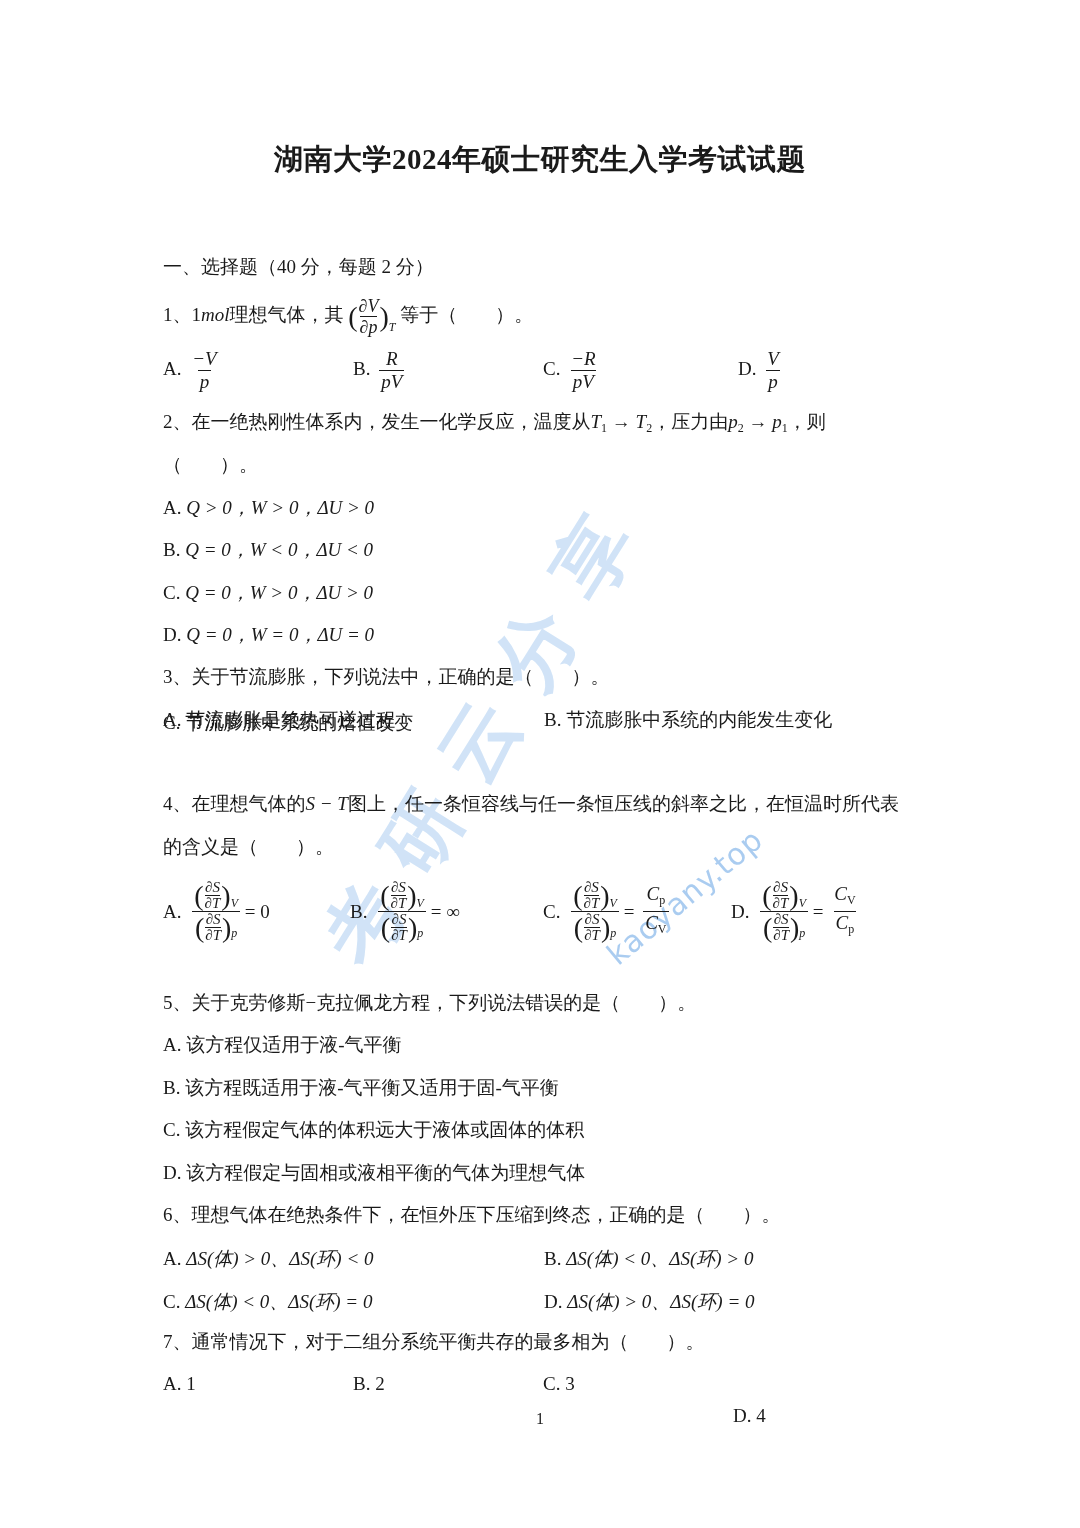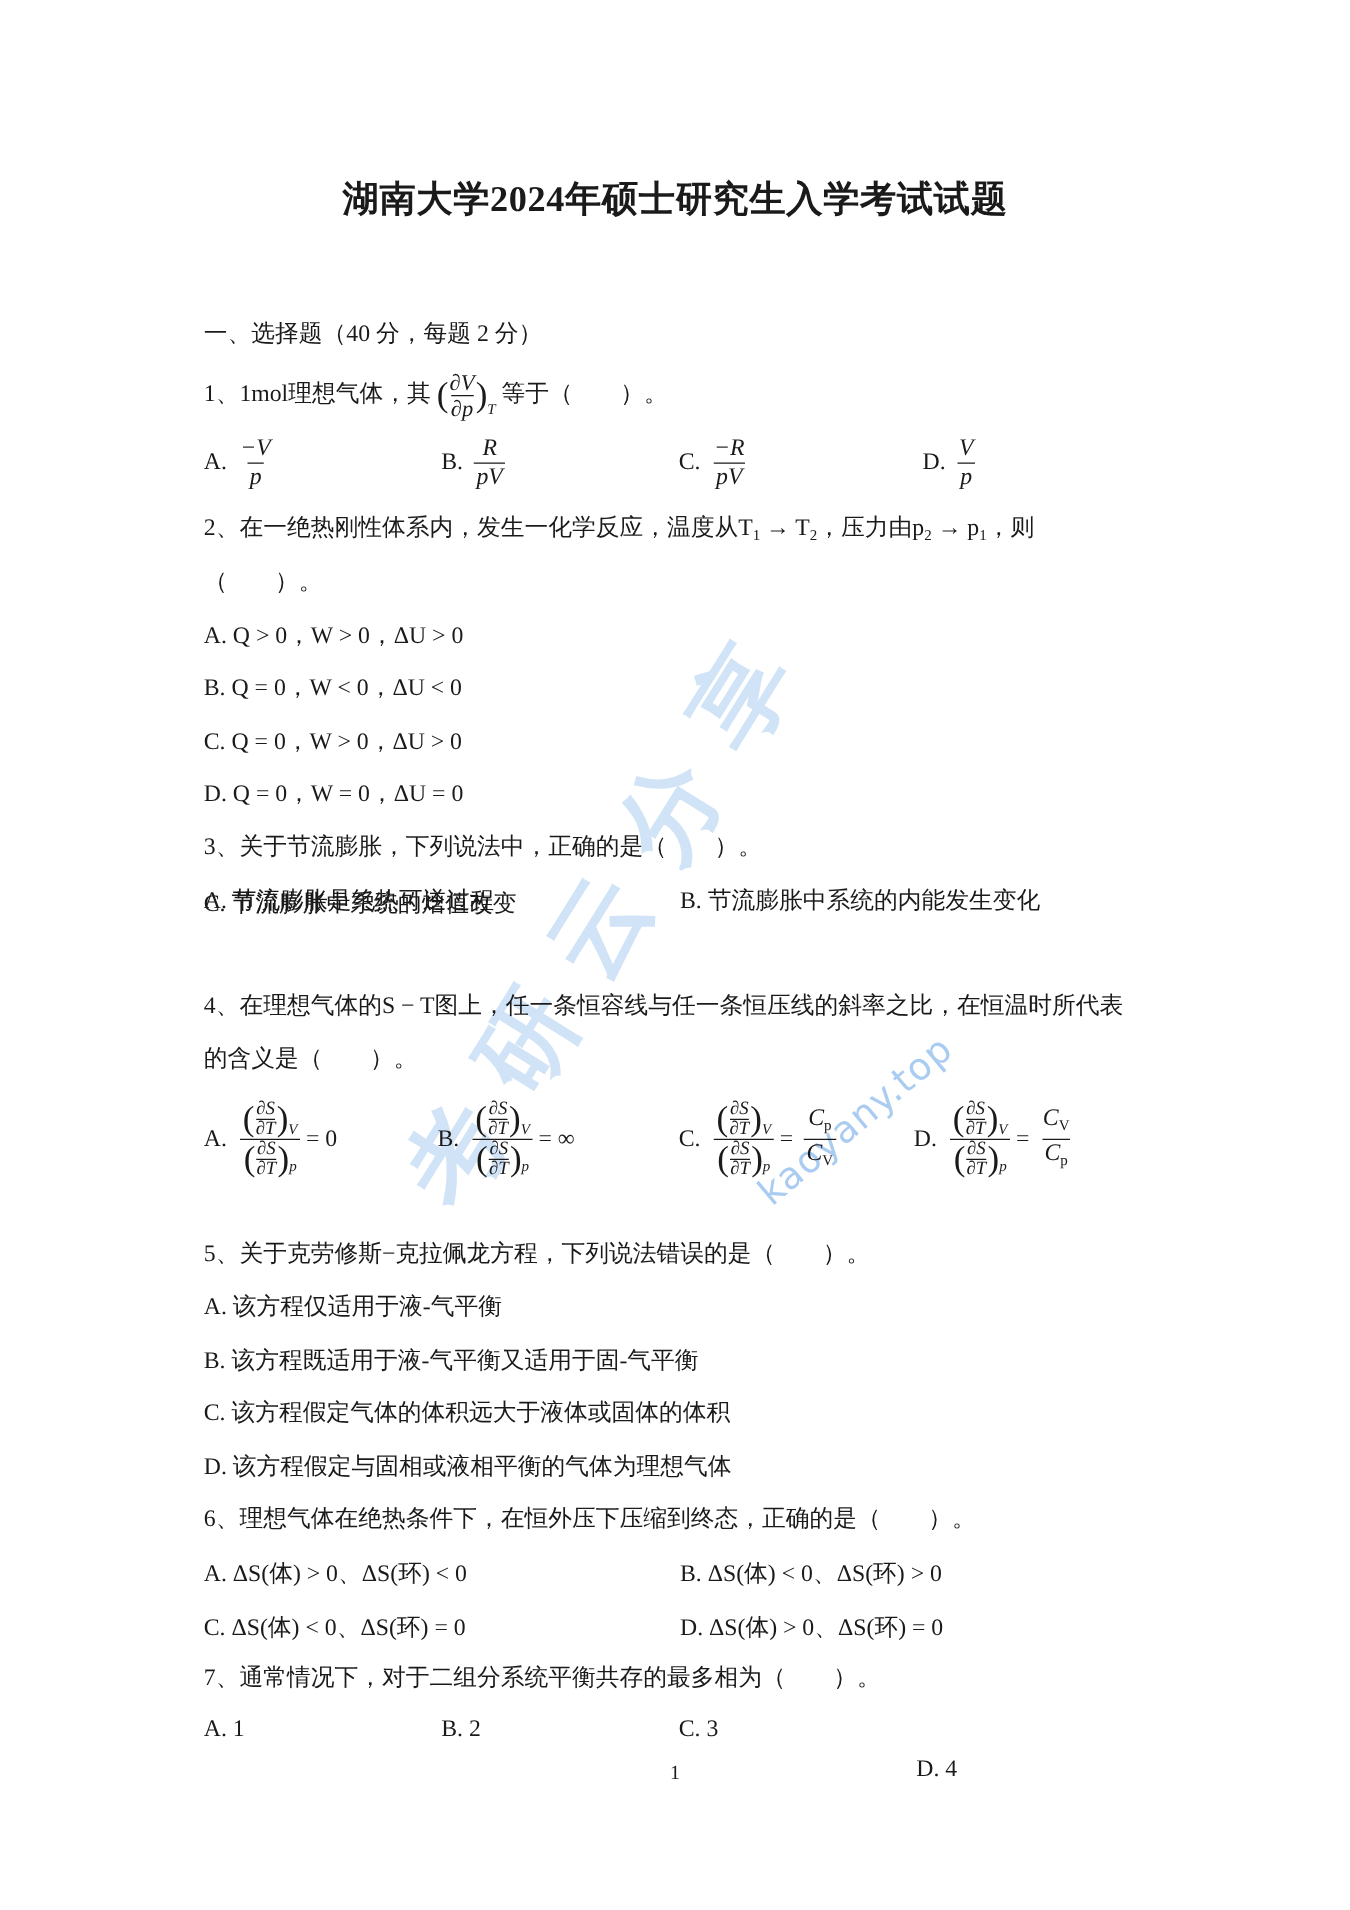--- a/index.html
+++ b/index.html
@@ -4,21 +4,21 @@
 <style>
   html, body { margin:0; padding:0; background:#ffffff; }
   body { width:1080px; height:1528px; position:relative; overflow:hidden;
          font-family:"Liberation Serif","DejaVu Serif",serif; color:#1a1a1a; }
   .page { position:absolute; left:0; top:0; width:1080px; height:1528px; }
   .title { position:absolute; left:0; width:1080px; text-align:center; font-weight:bold; font-size:29px; letter-spacing:0.5px; }
   .t1 { top:140px; }
   .t2 { top:197px; }
   .line { position:absolute; left:163px; font-size:19px; white-space:nowrap; }
   .opt { position:absolute; font-size:19px; white-space:nowrap; }
-  .i { }
+  .i { font-style:italic; }
   .sub { font-size:12px; vertical-align:-4px; font-style:normal; }
   .frac { display:inline-flex; flex-direction:column; align-items:center; vertical-align:middle; margin:0 4px; font-style:italic; }
   .frac .num { padding:0 2px; line-height:22px; }
   .frac .den { padding:0 2px; border-top:1.4px solid #1a1a1a; line-height:22px; }
   .pd { display:inline-flex; align-items:center; vertical-align:middle; }
   .pd .subs { font-size:12px; font-style:italic; align-self:flex-end; margin-bottom:2px; }
   .pd .supv { font-size:12px; font-style:italic; align-self:flex-end; }
   .bigfrac { display:inline-flex; flex-direction:column; align-items:center; vertical-align:middle; }
   .bigfrac .top { border-bottom:1.4px solid #1a1a1a; padding:0 2px; }
   .small-frac { display:inline-flex; flex-direction:column; align-items:center; vertical-align:middle; font-style:italic; font-size:15px; margin:0 1px; }

